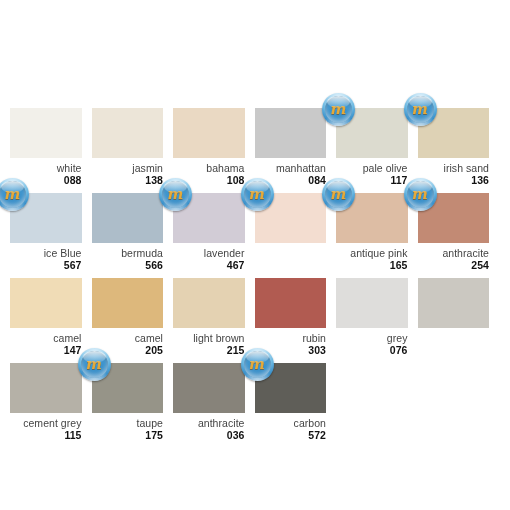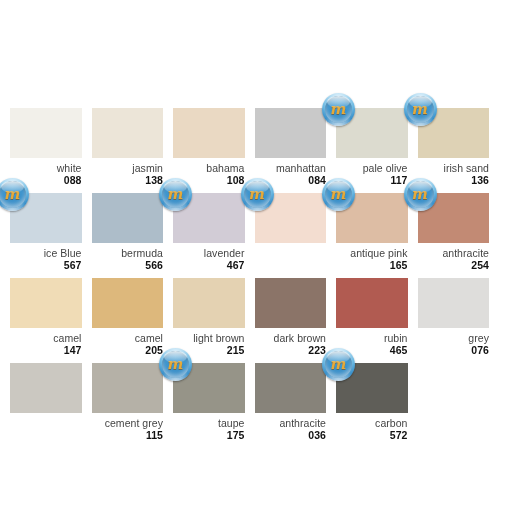--- a/index.html
+++ b/index.html
@@ -229,31 +229,24 @@
         </div>
       </div>
       <div class="cell">
         <div class="swatch" style="background: rgb(228, 210, 178);"></div>
         <div class="caption">
           <span class="cname">light brown</span>
           <span class="ccode">215</span>
         </div>
       </div>
       <div class="cell">
-        <div class="swatch" style="background: rgb(139, 116, 104);"></div>
-        <div class="caption">
-          <span class="cname">dark brown</span>
-          <span class="ccode">223</span>
-        </div>
-      </div>
-      <div class="cell">
         <div class="swatch" style="background: rgb(177, 91, 81);"></div>
         <div class="caption">
           <span class="cname">rubin</span>
-          <span class="ccode">465</span>
+          <span class="ccode">303</span>
         </div>
       </div>
       <div class="cell">
         <div class="swatch" style="background: rgb(222, 221, 219);"></div>
         <div class="caption">
           <span class="cname">grey</span>
           <span class="ccode">076</span>
         </div>
       </div>
       <div class="cell">

